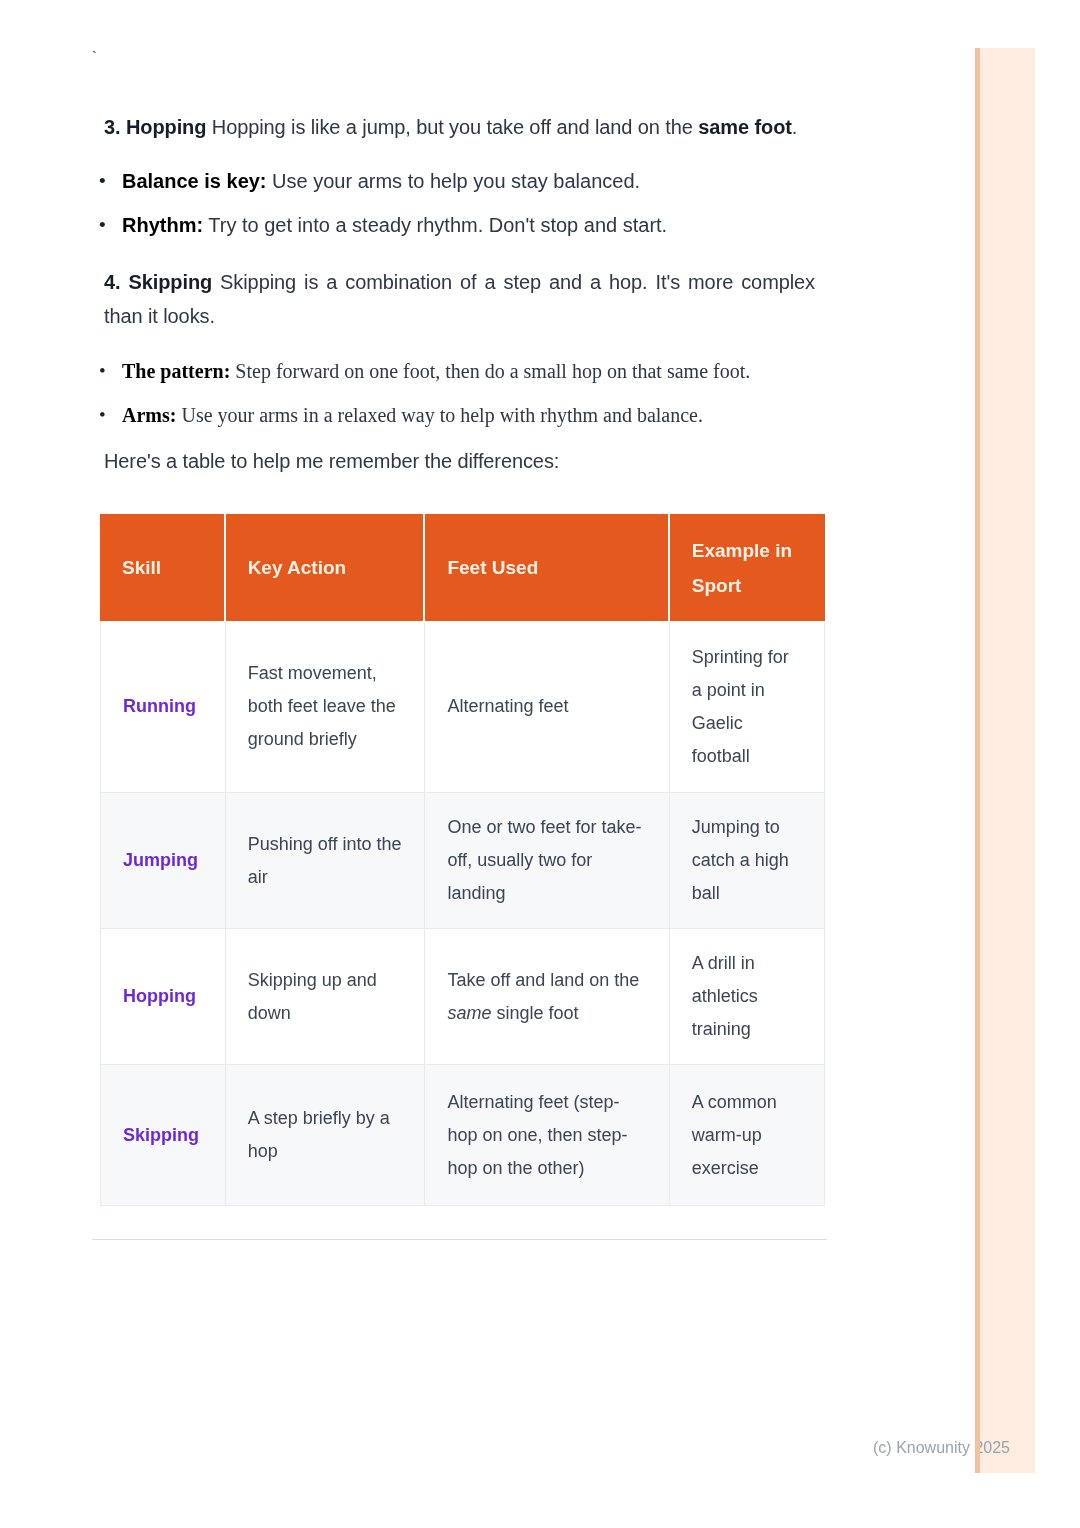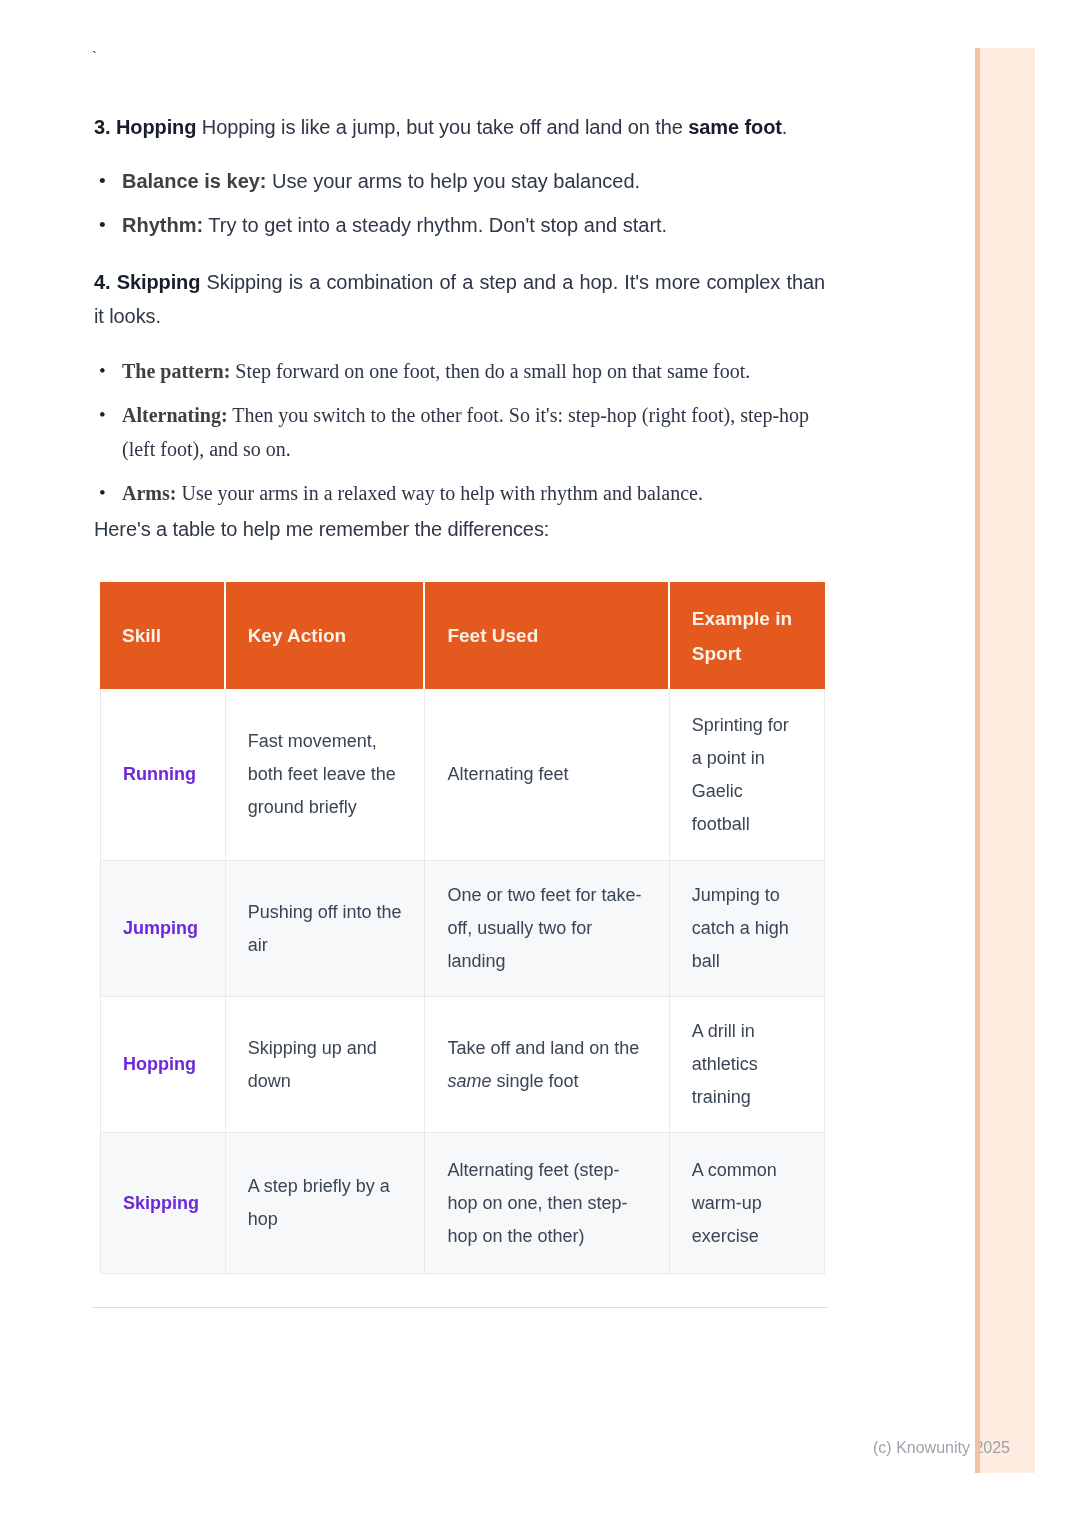--- a/index.html
+++ b/index.html
@@ -32,21 +32,21 @@
     font-size: 20px; line-height: 34px;
   }
 
   .stray-tick {
     margin-top: 46px;
     font-size: 15px; line-height: 22px;
     color: #1a202c;
   }
 
   p.para {
-    margin: 2px;
+    margin: 12px;
     text-align: justify;
     letter-spacing: -0.1px;
     color: #2d3748;
   }
   p.para b { color: #161e2b; }
   #para-hopping { margin-top: 42px; }
   #para-skipping { margin-top: 23px; }
 
   ul.bullets {
     list-style: none;
@@ -60,21 +60,21 @@
     margin-bottom: 10px;
     color: #2d3748;
   }
   ul.bullets li:last-child { margin-bottom: 0; }
   ul.bullets li::before {
     content: "\2022";
     position: absolute; left: 7px; top: 0;
     color: #1a202c;
     font-size: 19px;
   }
-  ul.bullets b { color: #404040; }
+  ul.bullets b { color: #000000; }
 
   .table-intro { margin: 21px 0 0 0; }
 
   table.skills {
     margin-top: 36px;
     width: 733px;
     border-collapse: separate;
     border-spacing: 0;
     table-layout: fixed;
     padding-left: 8px;
@@ -146,21 +146,20 @@
 
   <ul class="bullets" id="bullets-hopping">
     <li><b>Balance is key:</b><span> Use your arms to help you stay balanced.</span></li>
     <li><b>Rhythm:</b><span> Try to get into a steady rhythm. Don't stop and start.</span></li>
   </ul>
 
   <p class="para" id="para-skipping"><b>4. Skipping</b><span> Skipping is a combination of a step and a hop. It's more complex than it looks.</span></p>
 
   <ul class="bullets" id="bullets-skipping">
     <li><b>The pattern:</b><span> Step forward on one foot, then do a small hop on that same foot.</span></li>
-    <li><b>Alternating:</b><span> Then you switch to the other foot. So it's: step-hop (right foot), step-hop (left foot), and so on.</span></li>
     <li><b>Arms:</b><span> Use your arms in a relaxed way to help with rhythm and balance.</span></li>
   </ul>
 
   <p class="para table-intro">Here's a table to help me remember the differences:</p>
 
   <table class="skills">
     <colgroup>
       <col style="width:17.33%">
       <col style="width:27.56%">
       <col style="width:33.70%">

